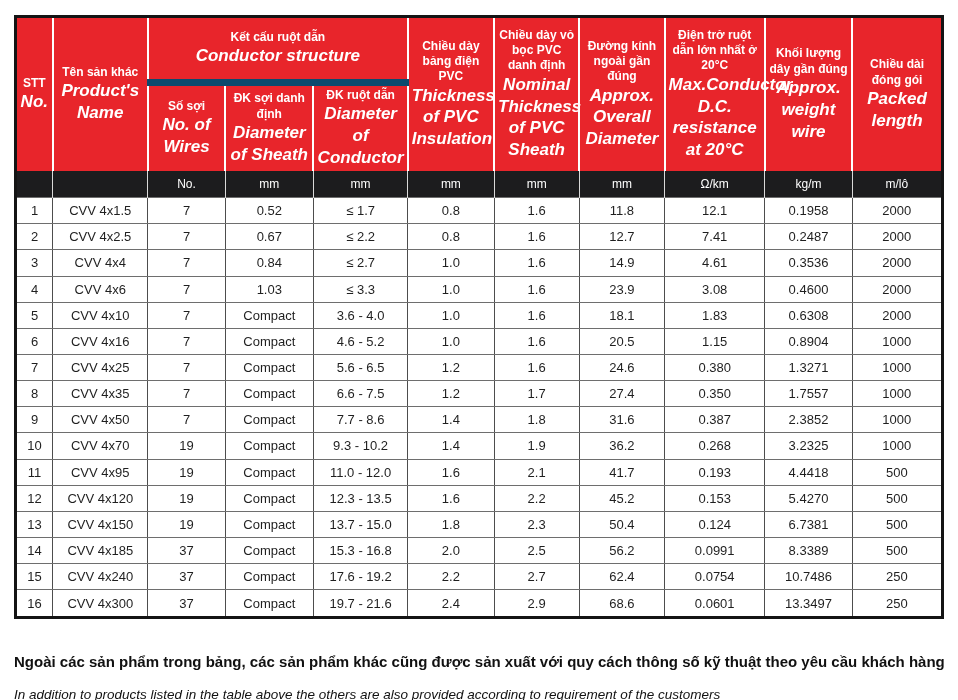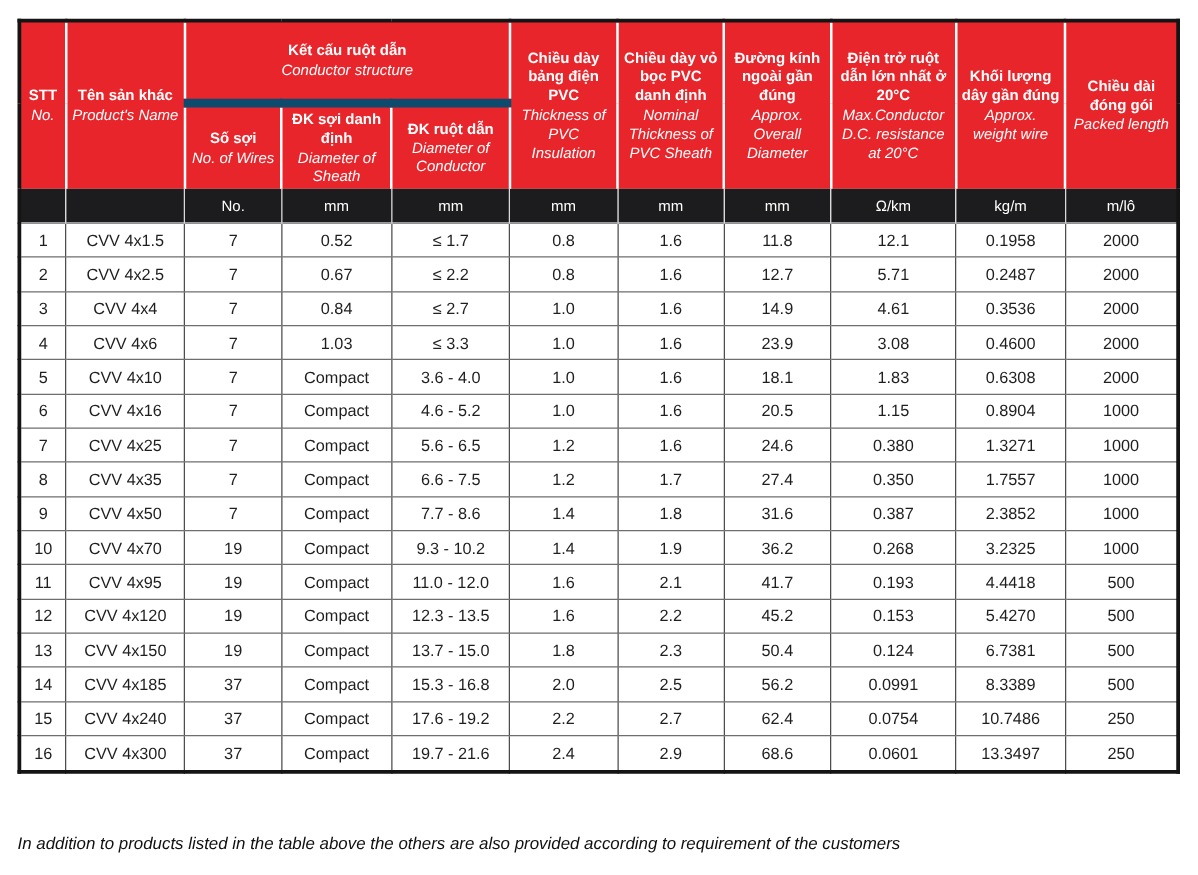--- a/index.html
+++ b/index.html
@@ -25,21 +25,21 @@
     font-weight: bold;
     vertical-align: middle;
     text-align: center;
     padding: 2px 3px;
     border: none;
   }
   thead tr.h1 th + th,
   thead tr.h2 th { border-left: 2px solid #ffffff; }
   thead th.group { border-bottom: 7px solid #0c4a6e; }
   thead .vn { font-size: 12px; font-weight: bold; line-height: 1.28; }
-  thead .en { font-size: 12px; font-weight: normal; font-style: italic; line-height: 1.28; }
+  thead .en { font-size: 17px; font-weight: bold; font-style: italic; line-height: 1.28; }
   tr.h1 { height: 66px; }
   tr.h2 { height: 66px; }
 
   
   tr.units { height: 27px; }
   tr.units td {
     background: #1c1c1e;
     color: #ffffff;
     font-size: 12px;
     text-align: center;
@@ -168,21 +168,21 @@
       </tr>
       <tr>
         <td>2</td>
         <td>CVV 4x2.5</td>
         <td>7</td>
         <td>0.67</td>
         <td>≤ 2.2</td>
         <td>0.8</td>
         <td>1.6</td>
         <td>12.7</td>
-        <td>5.71</td>
+        <td>7.41</td>
         <td>0.2487</td>
         <td>2000</td>
       </tr>
       <tr>
         <td>3</td>
         <td>CVV 4x4</td>
         <td>7</td>
         <td>0.84</td>
         <td>≤ 2.7</td>
         <td>1.0</td>
@@ -358,14 +358,15 @@
         <td>2.9</td>
         <td>68.6</td>
         <td>0.0601</td>
         <td>13.3497</td>
         <td>250</td>
       </tr>
     </tbody>
 </table>
 
 <div class="footnote">
+  <div class="vn">Ngoài các sản phẩm trong bảng, các sản phẩm khác cũng được sản xuất với quy cách thông số kỹ thuật  theo yêu cầu khách hàng</div>
   <div class="en">In addition to products listed in the table above the others are also provided according to requirement of the customers</div>
 </div>
 
 </body></html>

